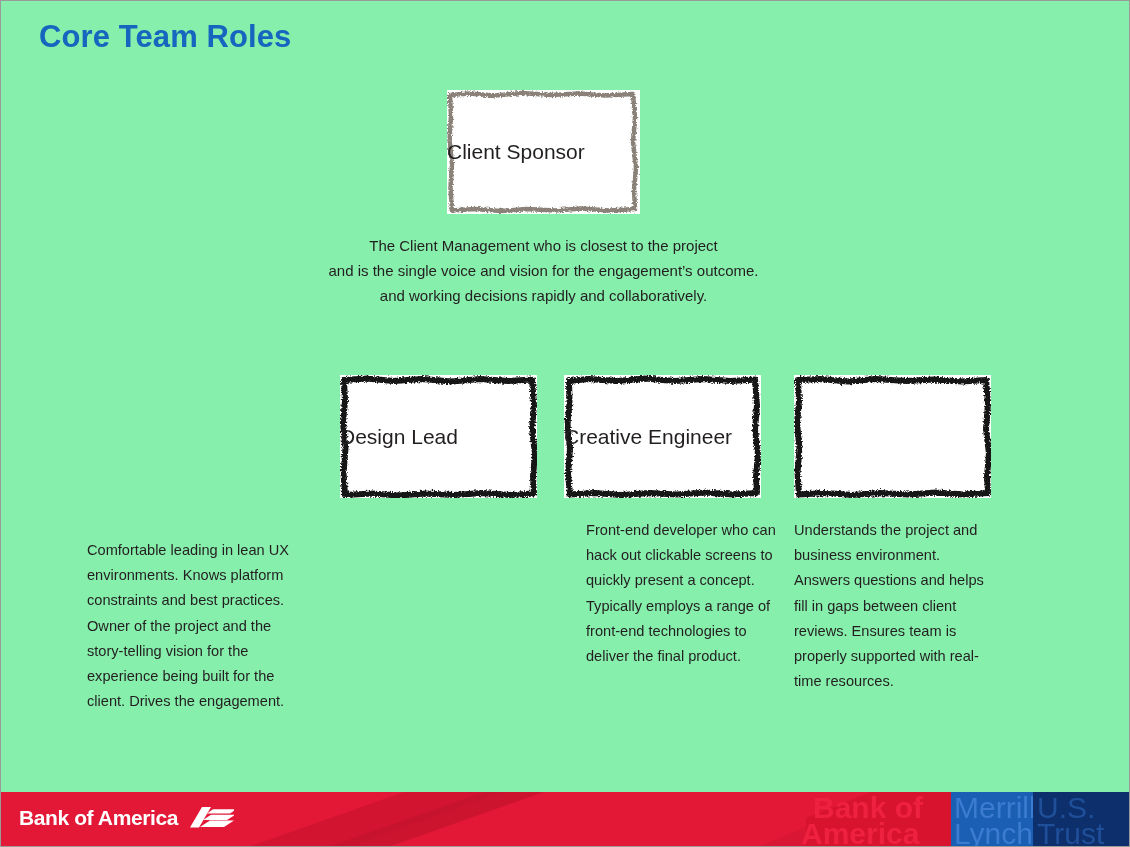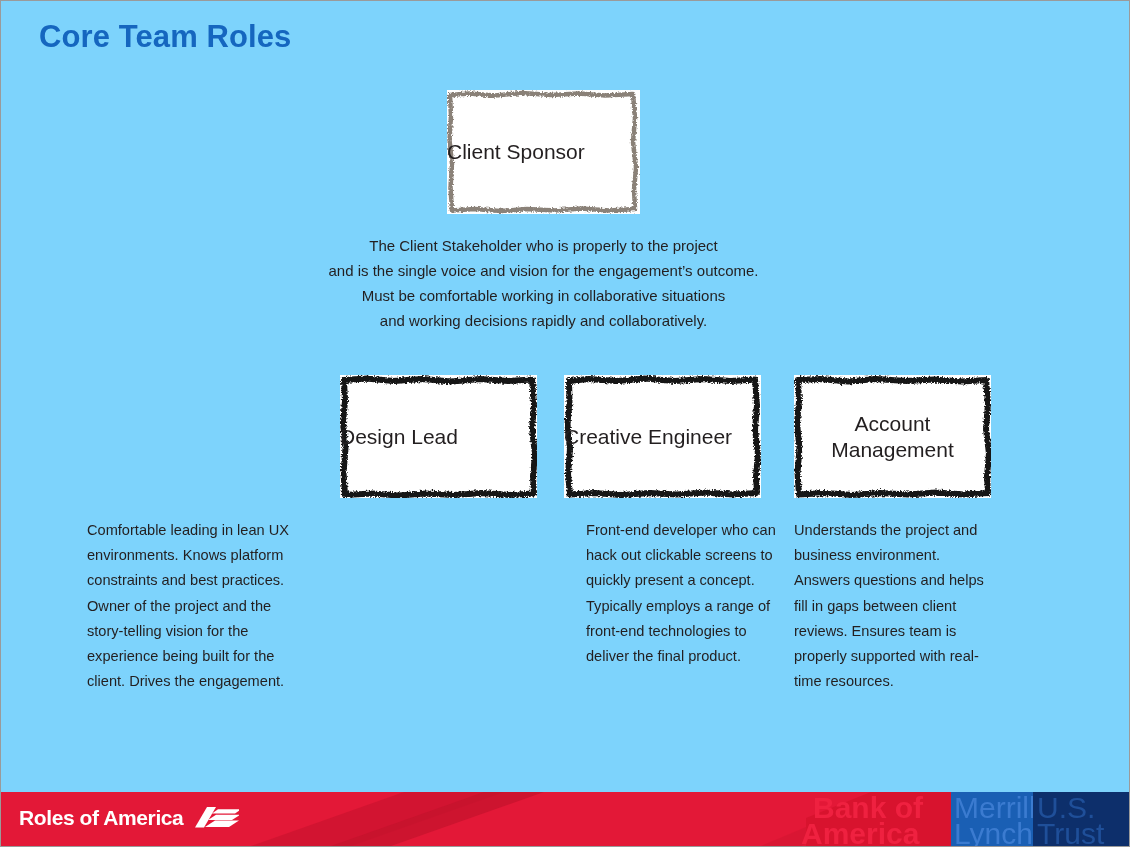--- a/index.html
+++ b/index.html
@@ -1,21 +1,21 @@
 <!DOCTYPE html>
 <html><head>
 <meta charset="utf-8">
 <style>
   html,body{margin:0;padding:0;background:#5a5a5a;}
   body{font-family:"Liberation Sans",sans-serif;}
 
   .slide{
     position:relative;
     width:1130px;height:847px;
-    background:#7dd3fc;
+    background:#86efac;
     box-sizing:border-box;
     border:1px solid #9a9a9a;
     overflow:hidden;
   }
 
   
   .title{
     position:absolute;
     left:38px; top:18px;
     font-size:31px;
@@ -75,21 +75,21 @@
 
   
   .role-desc{
     position:absolute;
     top:517px;
     width:212px;
     font-size:14.6px;
     line-height:25.2px;
     color:#231f20;
   }
-  #desc-ux      { left:86px;  width:212px;}
+  #desc-ux      { left:86px;  width:212px;margin-top:20px;}
   #desc-design  { left:332px; width:216px;}
   #desc-creative{ left:585px; width:200px;}
   #desc-account { left:793px; width:205px;}
 
   
   .footer{
     position:absolute;
     left:0; bottom:0;
     width:1130px; height:54px;
     overflow:hidden;
@@ -130,23 +130,22 @@
         <filter id="roughen1" x="-20%" y="-20%" width="140%" height="140%">
           <feTurbulence type="fractalNoise" baseFrequency="0.55" numOctaves="3" seed="7" result="t"></feTurbulence>
           <feDisplacementMap in="SourceGraphic" in2="t" scale="4.2" xChannelSelector="R" yChannelSelector="G"></feDisplacementMap>
         </filter>
       </defs>
     </svg>
     <span class="lbl">Client Sponsor</span>
   </div>
 
   <div class="sponsor-desc">
-    <div>The Client Stakeholder who is properly to the project</div>
+    <div>The Client Management who is closest to the project</div>
     <div>and is the single voice and vision for the engagement’s outcome.</div>
-    <div>Must be comfortable working in collaborative situations</div>
     <div>and working decisions rapidly and collaboratively.</div>
   </div>
 
 
   <div class="rbox role-box" id="box-design">
     <svg viewBox="0 0 197 123" preserveAspectRatio="none">
       <path d="M4,5 L26,3.5 L54,6 L82,4 L112,6.5 L140,4 L168,6 L192,4.5
                L194,29 L192,54 L195,79 L193,101 L194,118.5
                L170,120 L142,118 L114,120 L86,118.5 L58,120.5 L32,118.5 L5,120
                L3.5,98 L5.5,73 L3,48 L5,26 Z" fill="none" stroke="#161616" stroke-width="6" stroke-linejoin="round" stroke-linecap="round" style="filter:url(#roughen3)"></path>
@@ -182,21 +181,20 @@
                L194,29 L192,54 L195,79 L193,101 L194,118
                L170,119.5 L142,117.5 L114,119.5 L86,118 L58,120 L32,118 L5,119.5
                L3.5,98 L5.5,73 L3,48 L5,26 Z" fill="none" stroke="#161616" stroke-width="6" stroke-linejoin="round" stroke-linecap="round" style="filter:url(#roughen5)"></path>
       <defs>
         <filter id="roughen5" x="-20%" y="-20%" width="140%" height="140%">
           <feTurbulence type="fractalNoise" baseFrequency="0.6" numOctaves="3" seed="29" result="t"></feTurbulence>
           <feDisplacementMap in="SourceGraphic" in2="t" scale="4.5" xChannelSelector="R" yChannelSelector="G"></feDisplacementMap>
         </filter>
       </defs>
     </svg>
-    <span class="lbl">Account Management</span>
   </div>
 
   <div class="role-desc" id="desc-ux">Comfortable leading in lean UX environments. Knows platform constraints and best practices. Owner of the project and the story-telling vision for the experience being built for the client. Drives the engagement.</div>
   <div class="role-desc" id="desc-creative">Front-end developer who can hack out clickable screens to quickly present a concept. Typically employs a range of front-end technologies to deliver the final product.</div>
   <div class="role-desc" id="desc-account">Understands the project and business environment. Answers questions and helps fill in gaps between client reviews. Ensures team is properly supported with real-time resources.</div>
 
   <div class="footer">
     <svg class="fsvg" width="1130" height="54" viewBox="0 0 1130 54">
       <rect x="0" y="0" width="1130" height="54" fill="#e31837"></rect>
 
@@ -215,21 +213,21 @@
         <text x="953" y="26" font-family="Liberation Sans, sans-serif" font-size="30" fill="#3b7bd0">Merrill</text>
         <text x="953" y="52" font-family="Liberation Sans, sans-serif" font-size="30" fill="#3b7bd0">Lynch</text>
 
         <rect x="1032" y="0" width="98" height="54" fill="#0d2f6b"></rect>
         <text x="1036" y="26" font-family="Liberation Sans, sans-serif" font-size="30" fill="#1f4f99">U.S.</text>
         <text x="1036" y="52" font-family="Liberation Sans, sans-serif" font-size="30" fill="#1f4f99">Trust</text>
       </g>
     </svg>
 
     <div class="boa-logo">
-      <span class="boa-word">Roles of America</span>
+      <span class="boa-word">Bank of America</span>
       <svg class="boa-flag" width="44" height="26" viewBox="0 0 44 26">
         <polygon points="10,22 34,22 44,15.5 20,15.5" fill="#ffffff"></polygon>
         <polygon points="13,15 37,15 45,9.8 21,9.8" fill="#ffffff"></polygon>
         <polygon points="17,8.5 40,8.5 46,4.2 23,4.2" fill="#ffffff"></polygon>
         <polygon points="0,22.5 9,22.5 21,2 12,2" fill="#ffffff"></polygon>
       </svg>
     </div>
   </div>
 
 </div>

